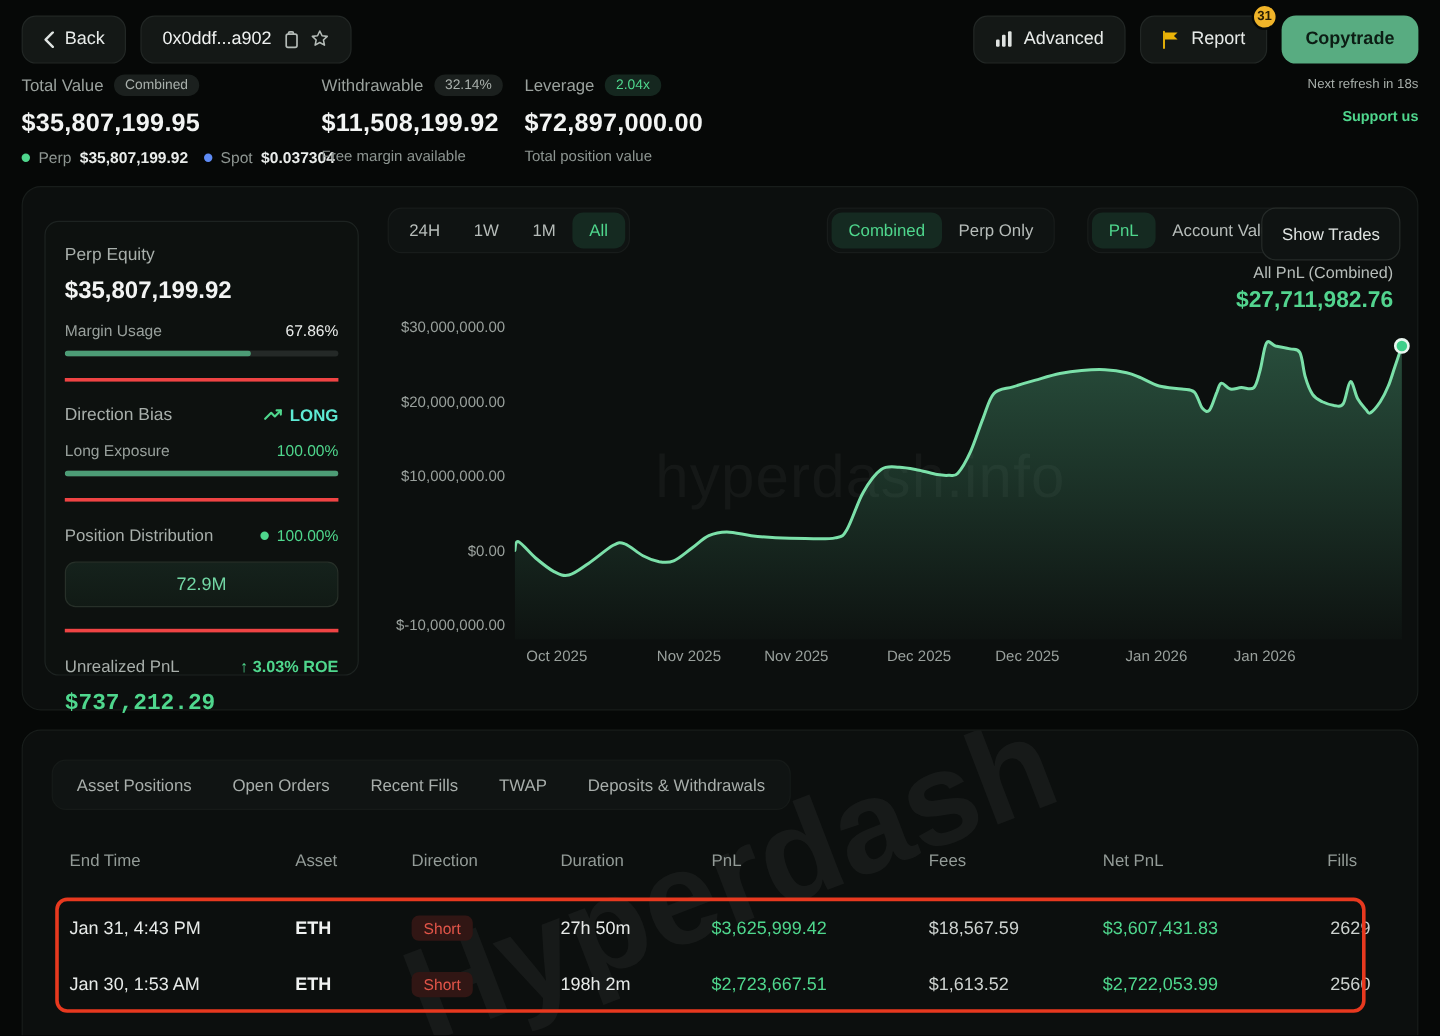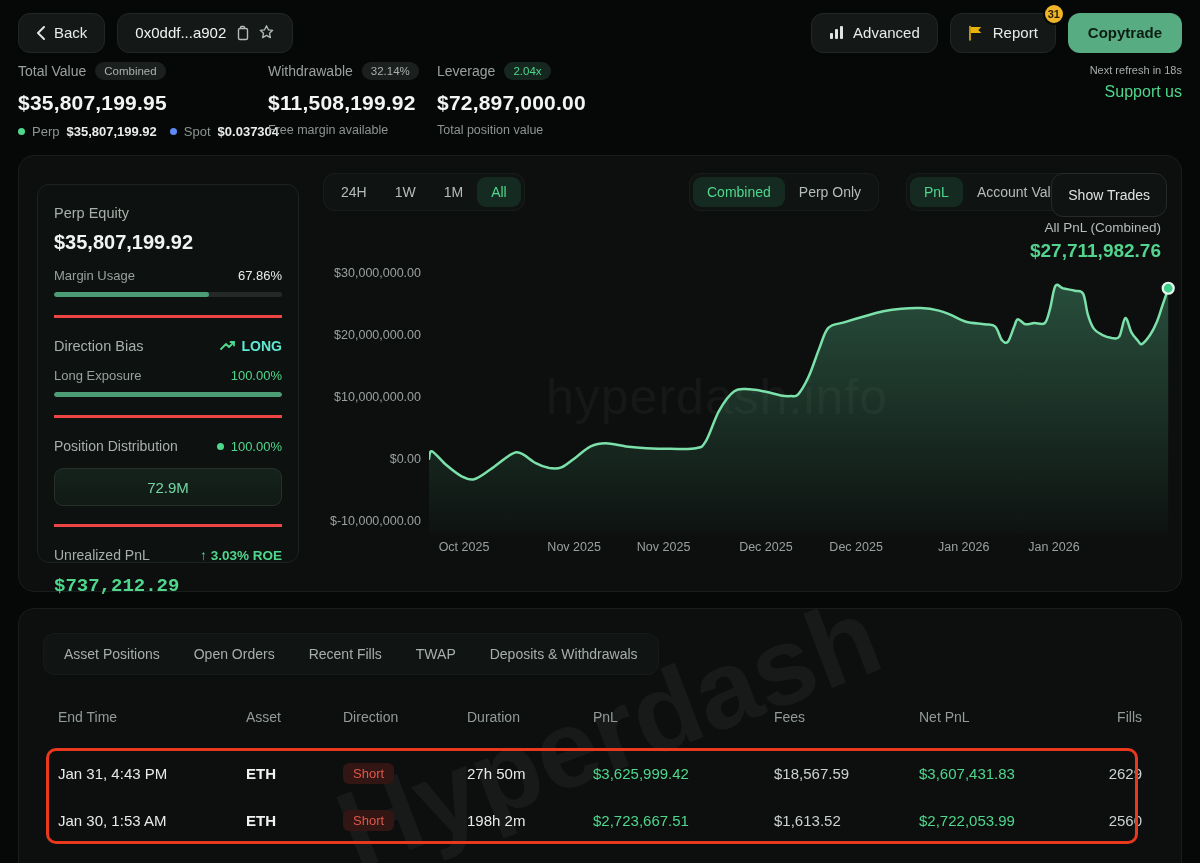--- a/index.html
+++ b/index.html
@@ -27,21 +27,21 @@
   .pill.green { background:#15271f; color:#4fd78d; }
   .stat-value { margin-top:11px; font-size:21px; font-weight:600; color:#f2f4f3; letter-spacing:.2px; }
   .stat-sub { margin-top:8px; font-size:12.5px; color:#8d9591; }
   .split-row { display:flex; align-items:center; gap:7px; margin-top:9px; font-size:13px; }
   .dot { width:7px; height:7px; border-radius:50%; display:inline-block; }
   .dot.g { background:#4fd78d; } .dot.b { background:#5e8bf5; }
   .split-label { color:#8d9591; }
   .split-val { color:#e9ecea; font-weight:600; }
   .refresh-box { position:absolute; right:0; top:2px; text-align:right; }
   .refresh-txt { font-size:11px; color:#a7aeaa; }
-  .support-link { margin-top:7px; font-size:16px; color:#4fd78d; cursor:pointer; }
+  .support-link { margin-top:14px; font-size:12px; color:#4fd78d; cursor:pointer;font-weight:bold; }
 
   
   .main-panel { position:absolute; top:155px; left:18px; width:1164px; height:437px; background:#0c0f0e; border:1px solid #181d1b; border-radius:16px; }
 
   
   .side-card { position:absolute; top:28px; left:18px; width:262px; bottom:28px; border:1px solid #1d2321; border-radius:12px; background:#0d110f; padding:0 16px; }
   .sec { padding:20px 0 18px; border-bottom:3px solid #ef4444; }
   .sec:last-child { border-bottom:none; }
   .sec-title { font-size:14.5px; color:#a8afab; }
   .sec-big { margin-top:10px; font-size:20px; font-weight:600; color:#f2f4f3; }
@@ -76,21 +76,21 @@
   .xlab { position:absolute; top:384px; width:90px; margin-left:-45px; text-align:center; font-size:12.5px; color:#9aa19d; }
   .wm-chart { position:absolute; left:527px; top:212px; font-size:50px; font-weight:500; letter-spacing:1px; color:rgba(230,240,235,0.045); pointer-events:none; }
 
   
   .bottom-panel { position:absolute; top:608px; left:18px; width:1164px; height:290px; background:#0c0f0e; border:1px solid #181d1b; border-radius:16px; overflow:hidden; }
   .wm-table { position:absolute; left:305px; top:60px; font-size:110px; font-weight:600; color:rgba(228,235,231,0.05); transform:rotate(-21deg); pointer-events:none; white-space:nowrap; }
   .tabsbar { position:absolute; top:24px; left:24px; display:inline-flex; align-items:center; padding:3px; background:#101413; border:1px solid #20252360; border-radius:12px; }
   .tab { padding:9px 17px; font-size:14px; color:#a8aeab; border-radius:9px; cursor:pointer; white-space:nowrap; }
   .tab.active { background:#142620; color:#4fd78d; }
   .tgrid { display:grid; grid-template-columns:188px 97px 124px 126px 181px 145px 177px 1fr; align-items:center; }
-  .thead { position:absolute; top:100px; left:39px; right:39px; font-size:14px; color:#939b97; }
+  .thead { position:absolute; top:100px; left:39px; right:50px; font-size:14px; color:#939b97; }
   .thead > div:last-child { text-align:right; }
   .trow { position:absolute; left:39px; right:39px; height:47px; font-size:15px; }
   .trow > div:last-child { text-align:right; color:#cdd2cf; }
   .c-time { color:#e7eae8; }
   .c-asset { color:#f0f2f1; font-weight:600; }
   .c-dur { color:#e7eae8; }
   .c-green { color:#4fd78d; }
   .c-fees { color:#cdd2cf; }
   .short-badge { display:inline-block; padding:3px 10px; border-radius:6px; background:#311614; color:#e25549; font-size:13px; }
   .annotation { position:absolute; left:27px; top:139px; width:1092px; height:96px; border:3px solid #e8391f; border-radius:10px; pointer-events:none; }

